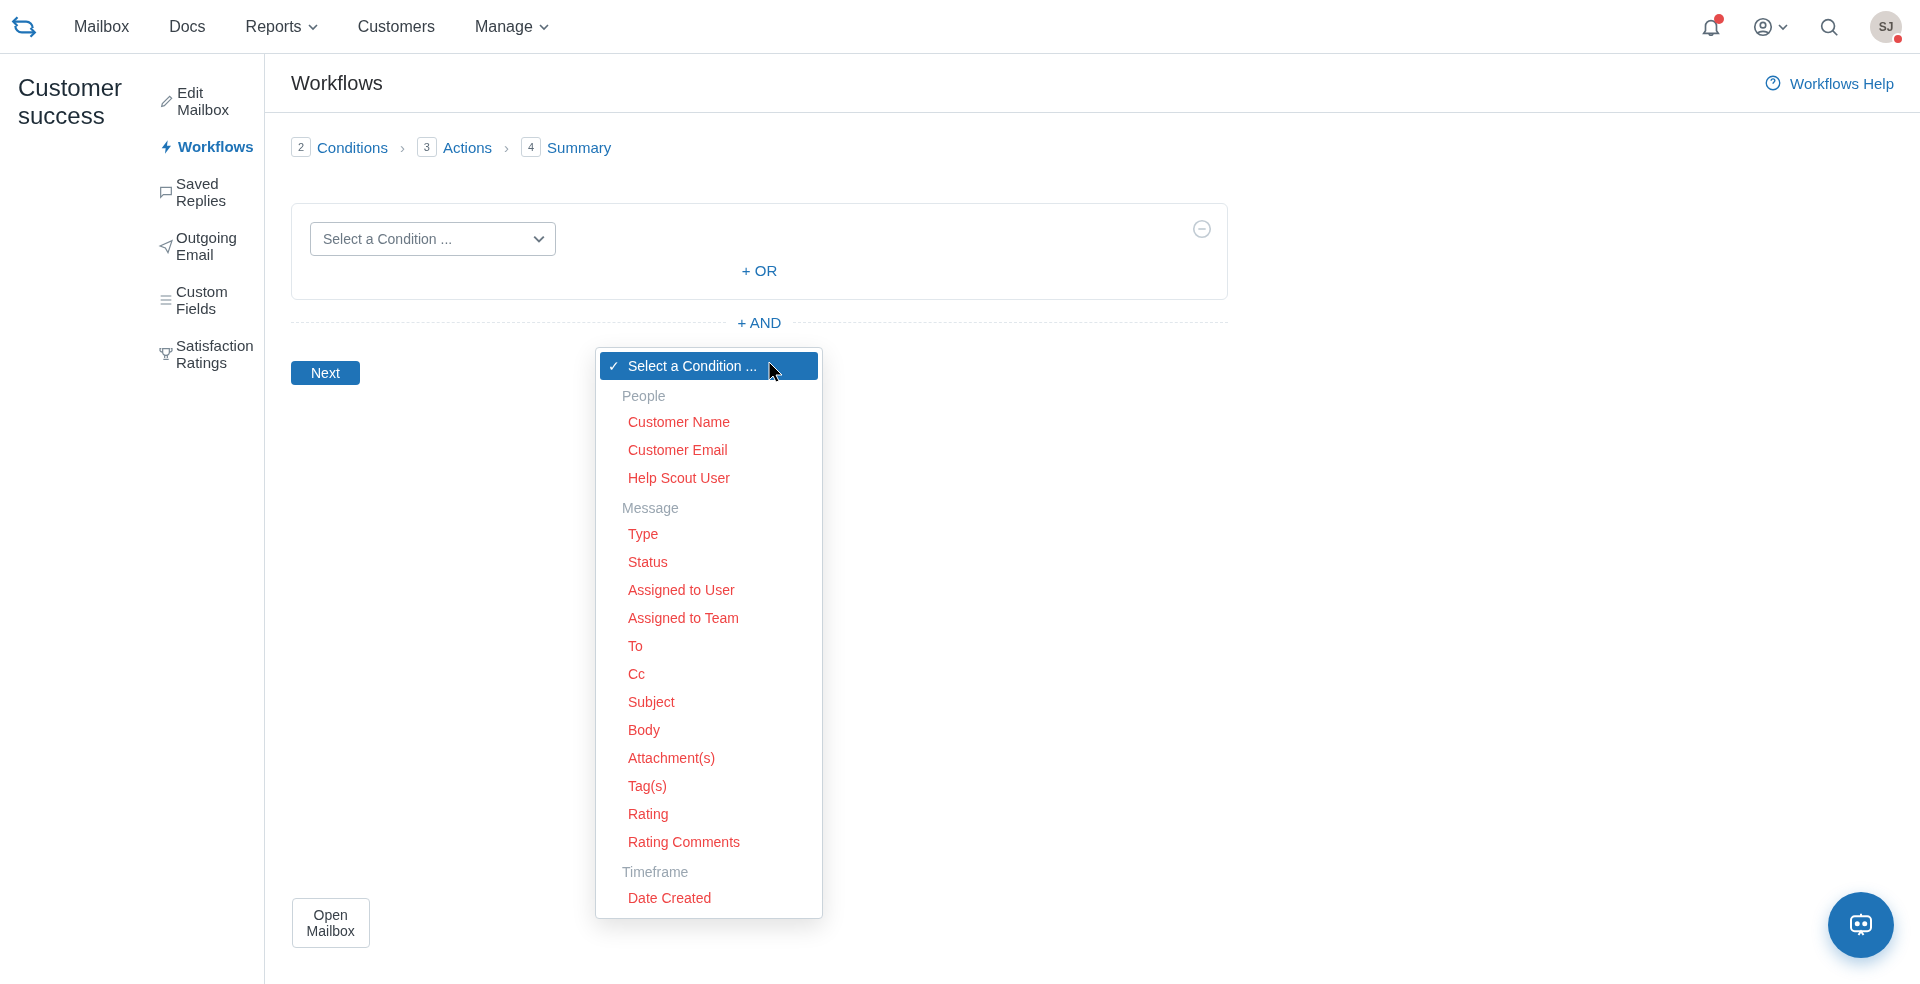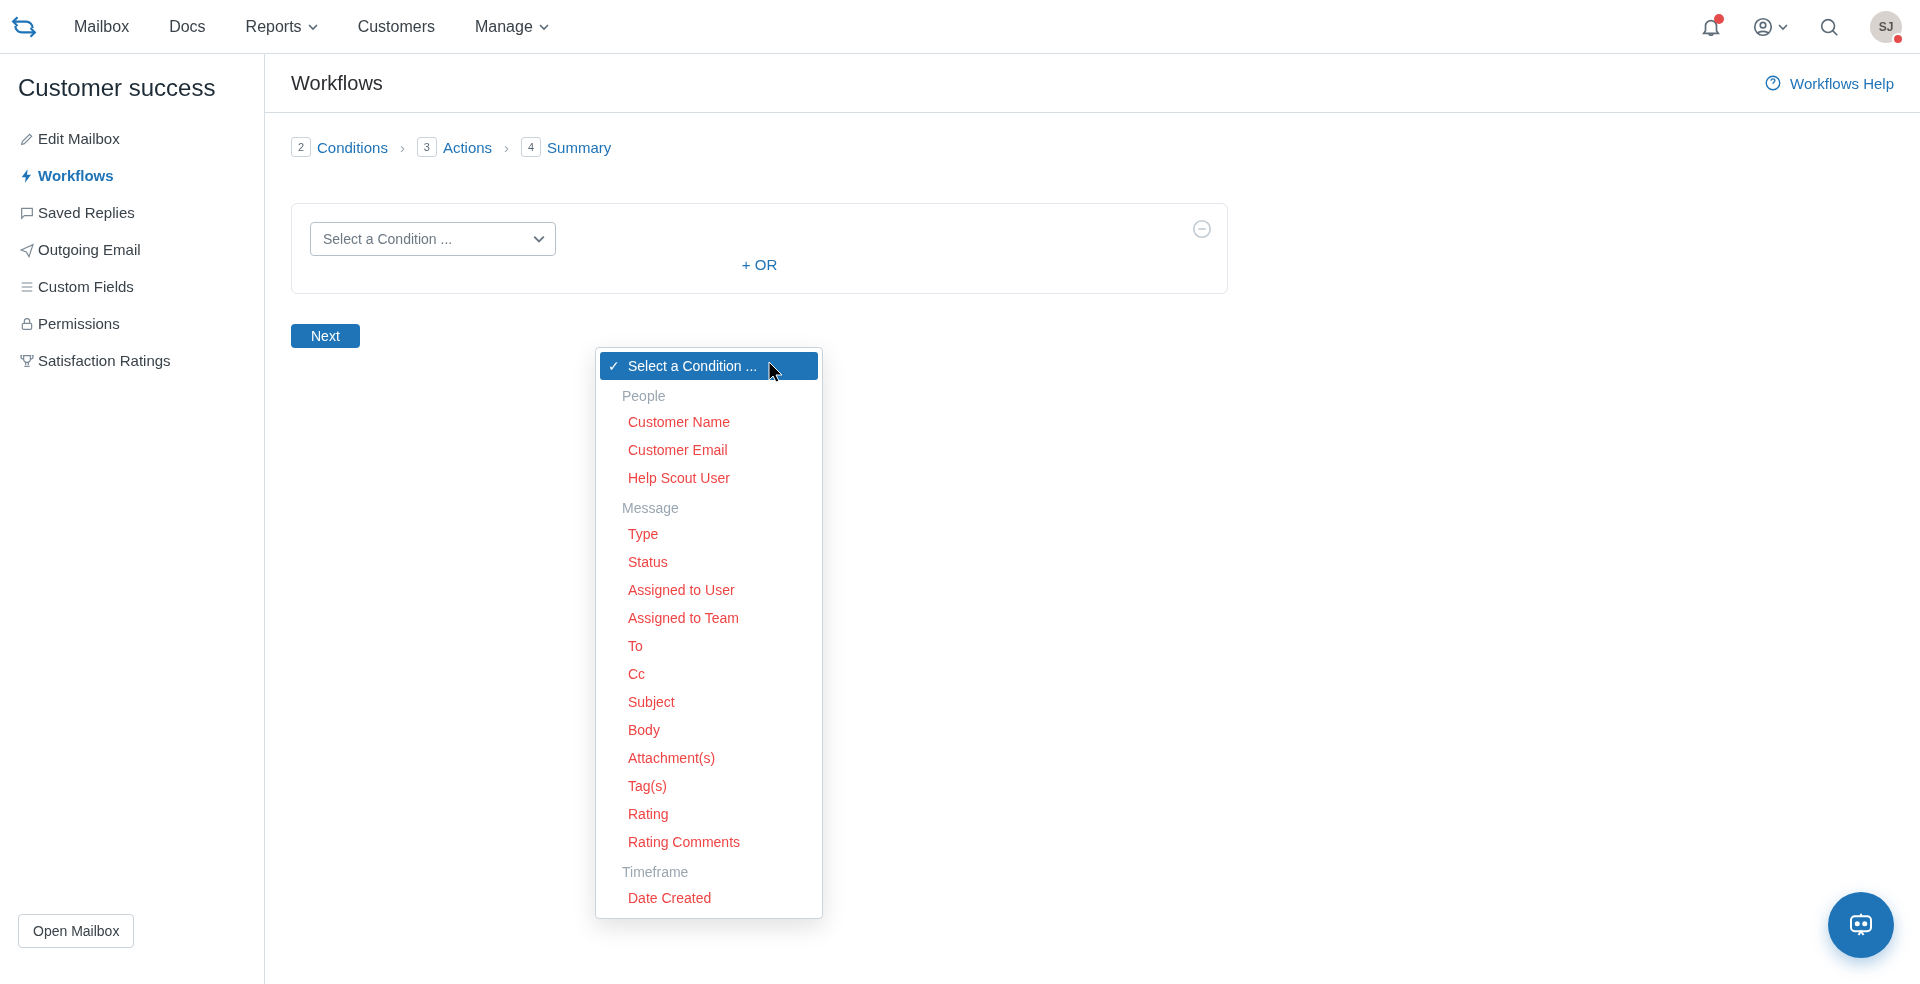--- a/index.html
+++ b/index.html
@@ -28,21 +28,21 @@
   .nav-item .chev{margin-left:6px;}
   .spacer{flex:1}
   .topright{display:flex;align-items:center;gap:30px;}
   .icon-btn{position:relative;display:flex;align-items:center;justify-content:center;color:#5c6b78;cursor:pointer;}
   .dot{position:absolute;top:-2px;right:-2px;width:10px;height:10px;border-radius:50%;background:var(--red);}
   .avatar{width:32px;height:32px;border-radius:50%;background:#d9d3cf;color:#5a5550;font-size:12px;font-weight:600;display:flex;align-items:center;justify-content:center;position:relative;}
   .avatar .dot{bottom:-2px;right:-2px;top:auto;background:var(--red);border:2px solid #fff;width:8px;height:8px;}
 
   
   .layout{display:flex;height:calc(984px - 54px);}
-  .sidebar{width:265px;border-right:1px solid var(--border);padding:20px 0 20px 0;box-sizing:border-box;display:flex;flex-direction:column;}
+  .sidebar{width:265px;border-right:1px solid var(--border);padding:20px 0 20px 0;box-sizing:border-box;display:flex;flex-direction:row;}
   .side-title{font-size:24px;font-weight:500;color:#1d2b36;padding:0 18px 18px 18px;}
   .side-list{display:flex;flex-direction:column;}
   .side-item{display:flex;align-items:center;gap:2px;padding:10px 18px;font-size:15px;color:#394149;cursor:pointer;}
   .side-item.active{color:var(--side-active);font-weight:600;}
   .side-item .ico{width:18px;display:flex;justify-content:center;color:#7b8a96;}
   .side-item.active .ico{color:var(--side-active);}
   .side-bottom{margin-top:auto;padding:0 18px 16px 18px;}
   .open-mailbox{border:1px solid var(--chip-border);border-radius:4px;padding:8px 14px;font-size:14px;color:#394149;background:#fff;cursor:pointer;}
 
   .main{flex:1;display:flex;flex-direction:column;}
@@ -52,21 +52,21 @@
 
   .content{padding:24px 26px;position:relative;}
   .steps{display:flex;align-items:center;gap:12px;font-size:15px;color:var(--link);margin-bottom:46px;}
   .step{display:flex;align-items:center;gap:6px;cursor:pointer;}
   .step .num{width:18px;height:18px;border:1px solid var(--chip-border);border-radius:3px;font-size:11px;display:flex;align-items:center;justify-content:center;color:#5c6b78;background:#fff;}
   .step-sep{color:#9aa6b1;}
 
   .cond-card{border:1px solid var(--panel-border);border-radius:6px;padding:18px 18px 20px 18px;width:937px;box-sizing:border-box;position:relative;}
   .select-box{border:1px solid #b8c1c9;border-radius:4px;height:32px;width:222px;display:flex;align-items:center;justify-content:space-between;padding:0 10px 0 12px;font-size:14px;color:#6b7884;background:#fff;cursor:pointer;}
   .remove-circle{position:absolute;right:14px;top:14px;color:#c2ccd4;cursor:pointer;}
-  .or-row{display:flex;justify-content:center;margin-top:0;}
+  .or-row{display:flex;justify-content:center;margin-top:6px;}
   .or-btn{color:var(--link);font-size:15px;font-weight:500;cursor:pointer;}
   .and-row{display:flex;align-items:center;margin-top:14px;width:937px;}
   .and-line{flex:1;height:0;border-top:1px dashed var(--panel-border);}
   .and-btn{padding:0 12px;color:var(--link);font-size:15px;font-weight:500;cursor:pointer;}
 
   .next-btn{margin-top:30px;background:var(--blue);color:#fff;border:0;border-radius:4px;padding:4px 20px;font-size:14px;cursor:pointer;}
 
   
   .dropdown{position:absolute;left:330px;top:234px;width:218px;background:#fff;border:1px solid var(--chip-border);border-radius:4px;box-shadow:0 8px 24px rgba(0,0,0,.12);padding:4px 4px 6px 4px;z-index:5;max-height:560px;overflow:hidden;}
   .dd-row{padding:6px 10px 6px 28px;font-size:14px;color:#ef4444;border-radius:3px;cursor:pointer;position:relative;}
@@ -188,29 +188,20 @@
           </span>
         <span>Outgoing Email</span>
       </div>
       <div class="side-item">
         <span class="ico">
             <svg width="16" height="16" viewBox="0 0 24 24" fill="none" stroke="currentColor" stroke-width="1.8">
               <path d="M4 6h16M4 12h16M4 18h16"></path>
             </svg>
           </span>
         <span>Custom Fields</span>
-      </div>
-      <div class="side-item">
-        <span class="ico">
-            <svg width="16" height="16" viewBox="0 0 24 24" fill="none" stroke="currentColor" stroke-width="1.8">
-              <rect x="5" y="11" width="14" height="9" rx="2"></rect>
-              <path d="M8 11V8a4 4 0 018 0v3"></path>
-            </svg>
-          </span>
-        <span>Permissions</span>
       </div>
       <div class="side-item">
         <span class="ico">
             <svg width="16" height="16" viewBox="0 0 24 24" fill="none" stroke="currentColor" stroke-width="1.8">
               <path d="M7 4h10v5a5 5 0 01-10 0zM5 4H3v3a4 4 0 004 2M19 4h2v3a4 4 0 01-4 2M10 14v4M14 14v4M8 20h8"></path>
             </svg>
           </span>
         <span>Satisfaction Ratings</span>
       </div>
     </div>
@@ -263,20 +254,25 @@
         <div class="remove-circle">
           <svg width="22" height="22" viewBox="0 0 24 24" fill="none" stroke="#c2ccd4" stroke-width="1.8">
               <circle cx="12" cy="12" r="9"></circle>
               <path d="M8 12h8"></path>
             </svg>
         </div>
         <div class="or-row">
             <span class="or-btn">+ OR</span>
           </div>
       </div>
+      <div class="and-row">
+        <div class="and-line"></div>
+        <span class="and-btn">+ AND</span>
+        <div class="and-line"></div>
+      </div>
 
       <button class="next-btn">Next</button>
 
       
       <div class="dropdown">
         <div class="dd-row selected">
           <span class="check">✓</span>
           <span>Select a Condition ...</span>
         </div>
         <div class="dd-group">People</div>

